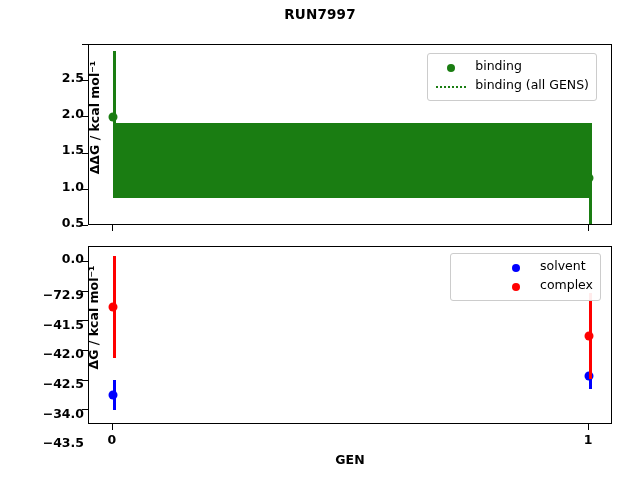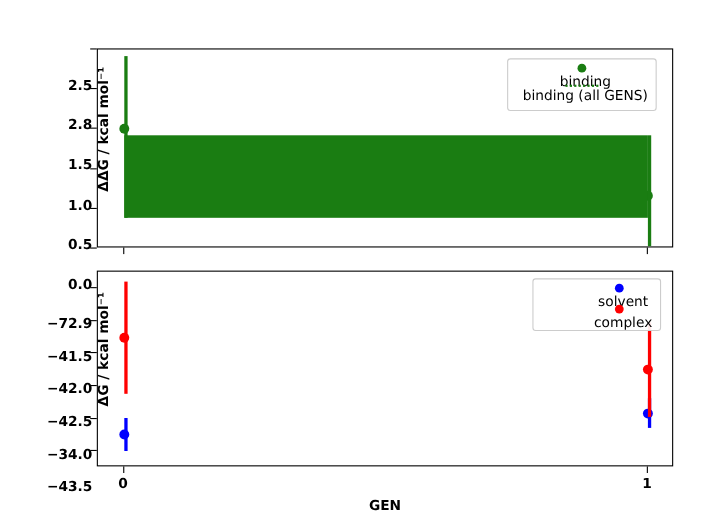--- a/index.html
+++ b/index.html
@@ -138,23 +138,21 @@
   .legend {
     position: absolute;
     box-sizing: border-box;
     border: 1px solid #cccccc;
     border-radius: 3px;
     background: rgba(255,255,255,0.92);
     padding: 4px 7px 4px 6px;
   }
   .legend-row {
     display: flex;
-    align-items: center;
     height: 19px;
-    flex-direction: column;
   }
   .legend-key {
     width: 34px;
     display: flex;
     align-items: center;
     justify-content: center;
   }
   .legend-dot {
     width: 8px;
     height: 8px;
@@ -172,20 +170,21 @@
     white-space: nowrap;
   }
   #legend-top { right: 14px; top: 8px; }
   #legend-bottom { right: 10px; top: 6px; padding-left: 48px; }
 </style>
 </head>
 <body>
 
 <div id="figure">
 
+  <div class="fig-title">RUN7997</div>
 
   <div class="axes" id="axes-top">
     <div id="top-plot-layer">
         <div class="errbar" style="left: 23.8182px; top: 5.792px; height: 147.696px; border-left: 3px solid rgb(26, 125, 18);"></div>
         <div class="marker" style="left: 23.8182px; top: 71.676px; width: 9px; height: 9px; background: rgb(26, 125, 18);"></div>
         <div class="errbar" style="left: 500.182px; top: 78.192px; height: 100.636px; border-left: 3px solid rgb(26, 125, 18);"></div>
         <div class="marker" style="left: 500.182px; top: 133.216px; width: 9px; height: 9px; background: rgb(26, 125, 18);"></div>
         <div class="gens-band" style="left: 23.8182px; top: 78.192px; width: 476.364px; height: 75.296px; background: rgb(26, 125, 18);"></div>
       </div>
     <div class="legend" id="legend-top">
@@ -215,21 +214,21 @@
       <div class="ytick-wrap" style="top: 152.6px; left: 88px;">
         <div class="ytick" style="top: 0px;"></div>
         <div class="ytick-label">1.0</div>
       </div>
       <div class="ytick-wrap" style="top: 116.4px; left: 88px;">
         <div class="ytick" style="top: 0px;"></div>
         <div class="ytick-label">1.5</div>
       </div>
       <div class="ytick-wrap" style="top: 80.2px; left: 88px;">
         <div class="ytick" style="top: 0px;"></div>
-        <div class="ytick-label">2.8</div>
+        <div class="ytick-label">2.0</div>
       </div>
       <div class="ytick-wrap" style="top: 44px; left: 88px;">
         <div class="ytick" style="top: 0px;"></div>
         <div class="ytick-label">2.5</div>
       </div>
       <div class="xtick-wrap" style="left: 111.818px; top: 225px;">
         <div class="xtick" style="top: 0px;"></div>
       </div>
       <div class="xtick-wrap" style="left: 588.182px; top: 225px;">
         <div class="xtick" style="top: 0px;"></div>

